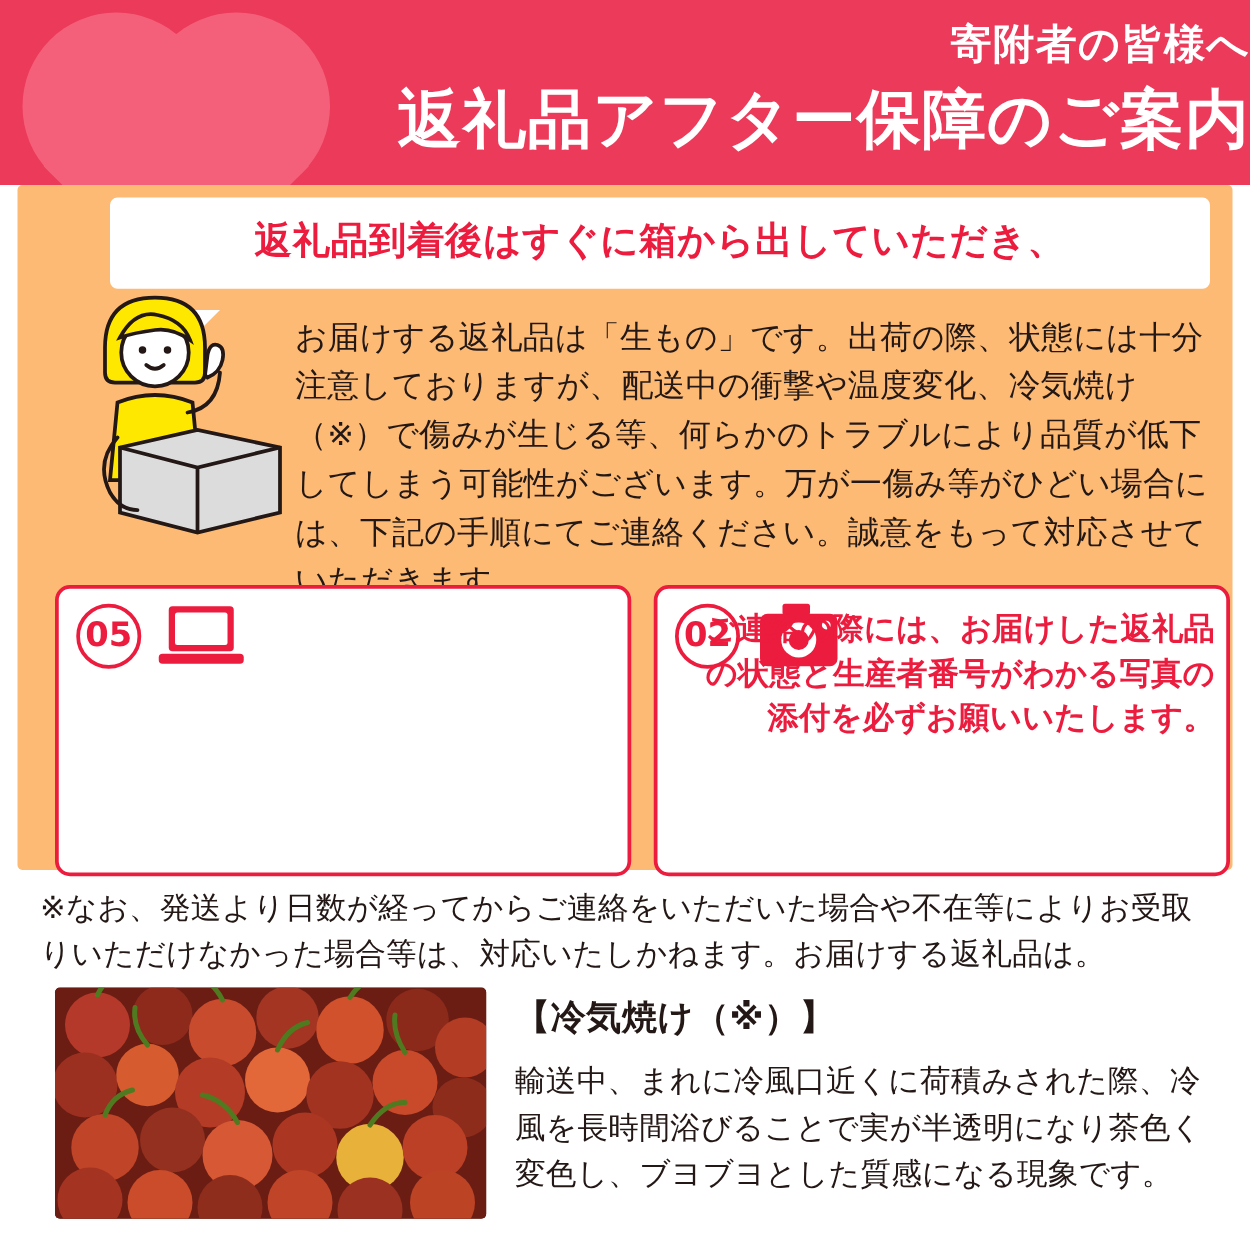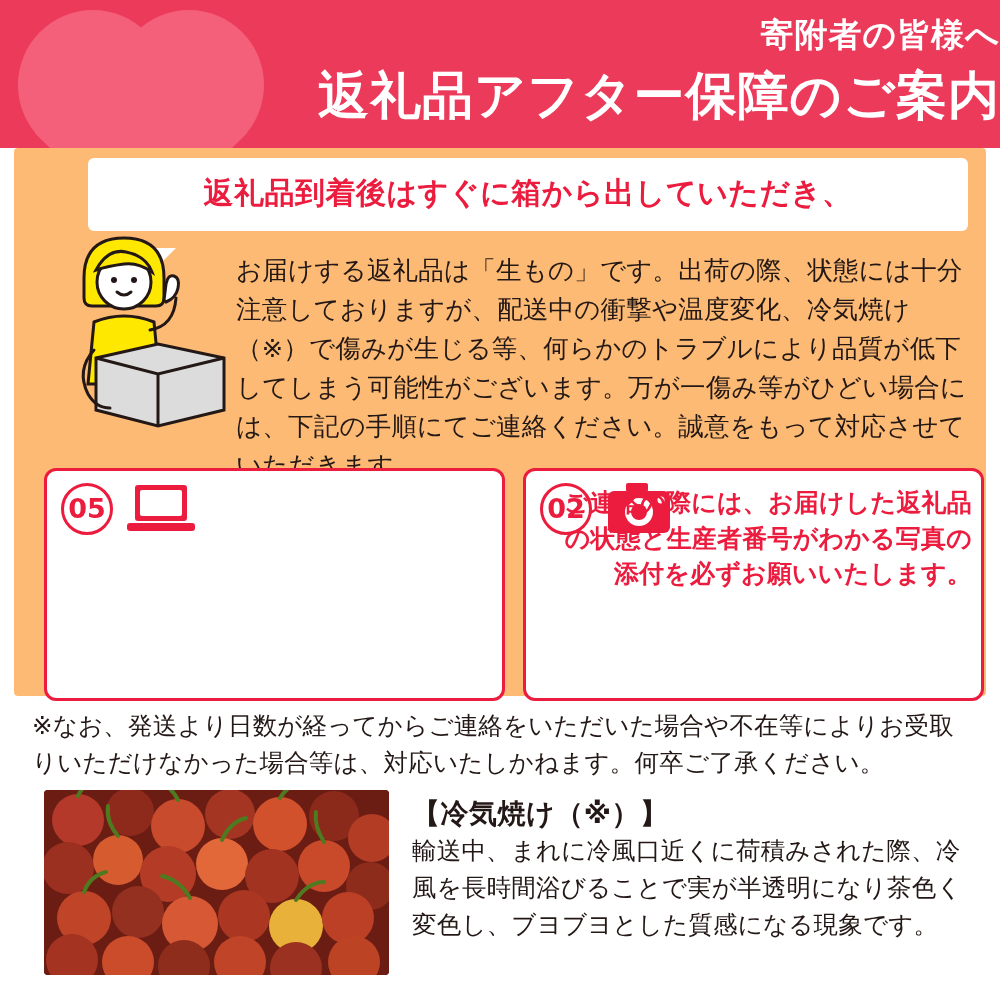--- a/index.html
+++ b/index.html
@@ -189,20 +189,21 @@
     left: 412px; top: 795px;
     width: 570px;
   }
   .bottom-title {
     font-size: 28px;
     font-weight: bold;
     color: #231815;
     letter-spacing: 0.5px;
   }
   .bottom-body {
+    margin-top: 14px;
     font-size: 24.5px;
     line-height: 1.5;
     color: #231815;
     letter-spacing: 0.2px;
   }
 </style>
 </head>
 <body>
 
 <div class="page">
@@ -276,21 +277,21 @@
             <circle cx="35" cy="31" r="8" fill="#ec1c3e"></circle>
             <circle cx="57" cy="19" r="3.5" fill="#ffffff"></circle>
           </svg>
         </div>
         <div class="step-text">ご連絡の際には、お届けした返礼品の状態と生産者番号がわかる写真の添付を必ずお願いいたします。</div>
       </div>
 
     </div>
   </div>
 
-  <div class="note">※なお、発送より日数が経ってからご連絡をいただいた場合や不在等によりお受取りいただけなかった場合等は、対応いたしかねます。何卒ご了承ください。</div>
+  <div class="note">※なお、発送より日数が経ってからご連絡をいただいた場合や不在等によりお受取りいただけなかった場合等は、対応いたしかねます。お届けする返礼品は。</div>
 
   <div class="photo">
     <svg width="345" height="185" viewBox="0 0 345 185">
       <rect width="345" height="185" fill="#6b1d14"></rect>
       <g>
         <circle cx="34" cy="30" r="26" fill="#b4392a"></circle>
         <circle cx="86" cy="22" r="24" fill="#8e2a1c"></circle>
         <circle cx="134" cy="36" r="27" fill="#c74b2c"></circle>
         <circle cx="186" cy="24" r="25" fill="#a33522"></circle>
         <circle cx="236" cy="34" r="27" fill="#d2512d"></circle>

